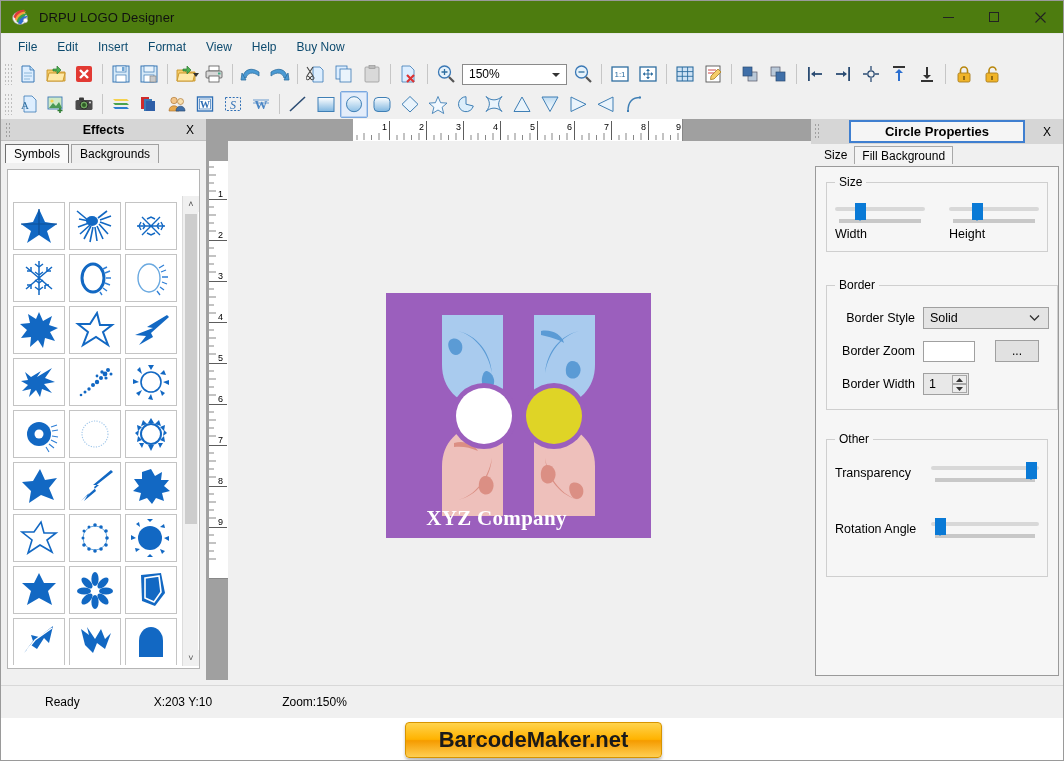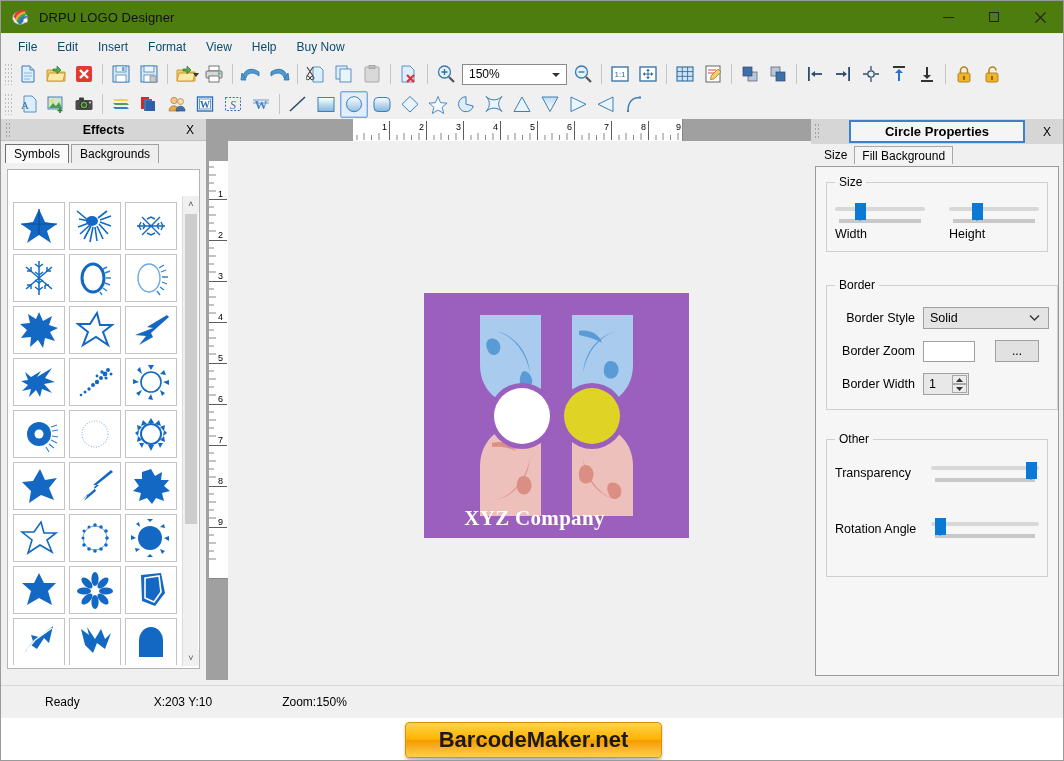--- a/index.html
+++ b/index.html
@@ -137,21 +137,20 @@
   .canvas-outer {
     position:absolute; left:22px; top:22px; width:583px; height:539px;
     background:#f0f0f0; overflow:hidden;
   }
   .page {
     position:absolute; left:0px; top:0px; width:567px; height:539px; background:#f0f0f0;
   }
   .logo {
     position:absolute; left:158px; top:152px; width:221px; height:245px;
     background:#9b5fbd;
-    margin-left:38px;
   }
   .logo-text {
     position:absolute; bottom:7px; width:100%; text-align:center;
     color:#fff; font-family:"Liberation Serif", serif; font-size:21px; font-weight:bold;
     letter-spacing:.3px;
   }
 
   
   .rightpanel {
     position:absolute; left:810px; top:118px; width:252px; height:561px; background:#f0f0f0;

